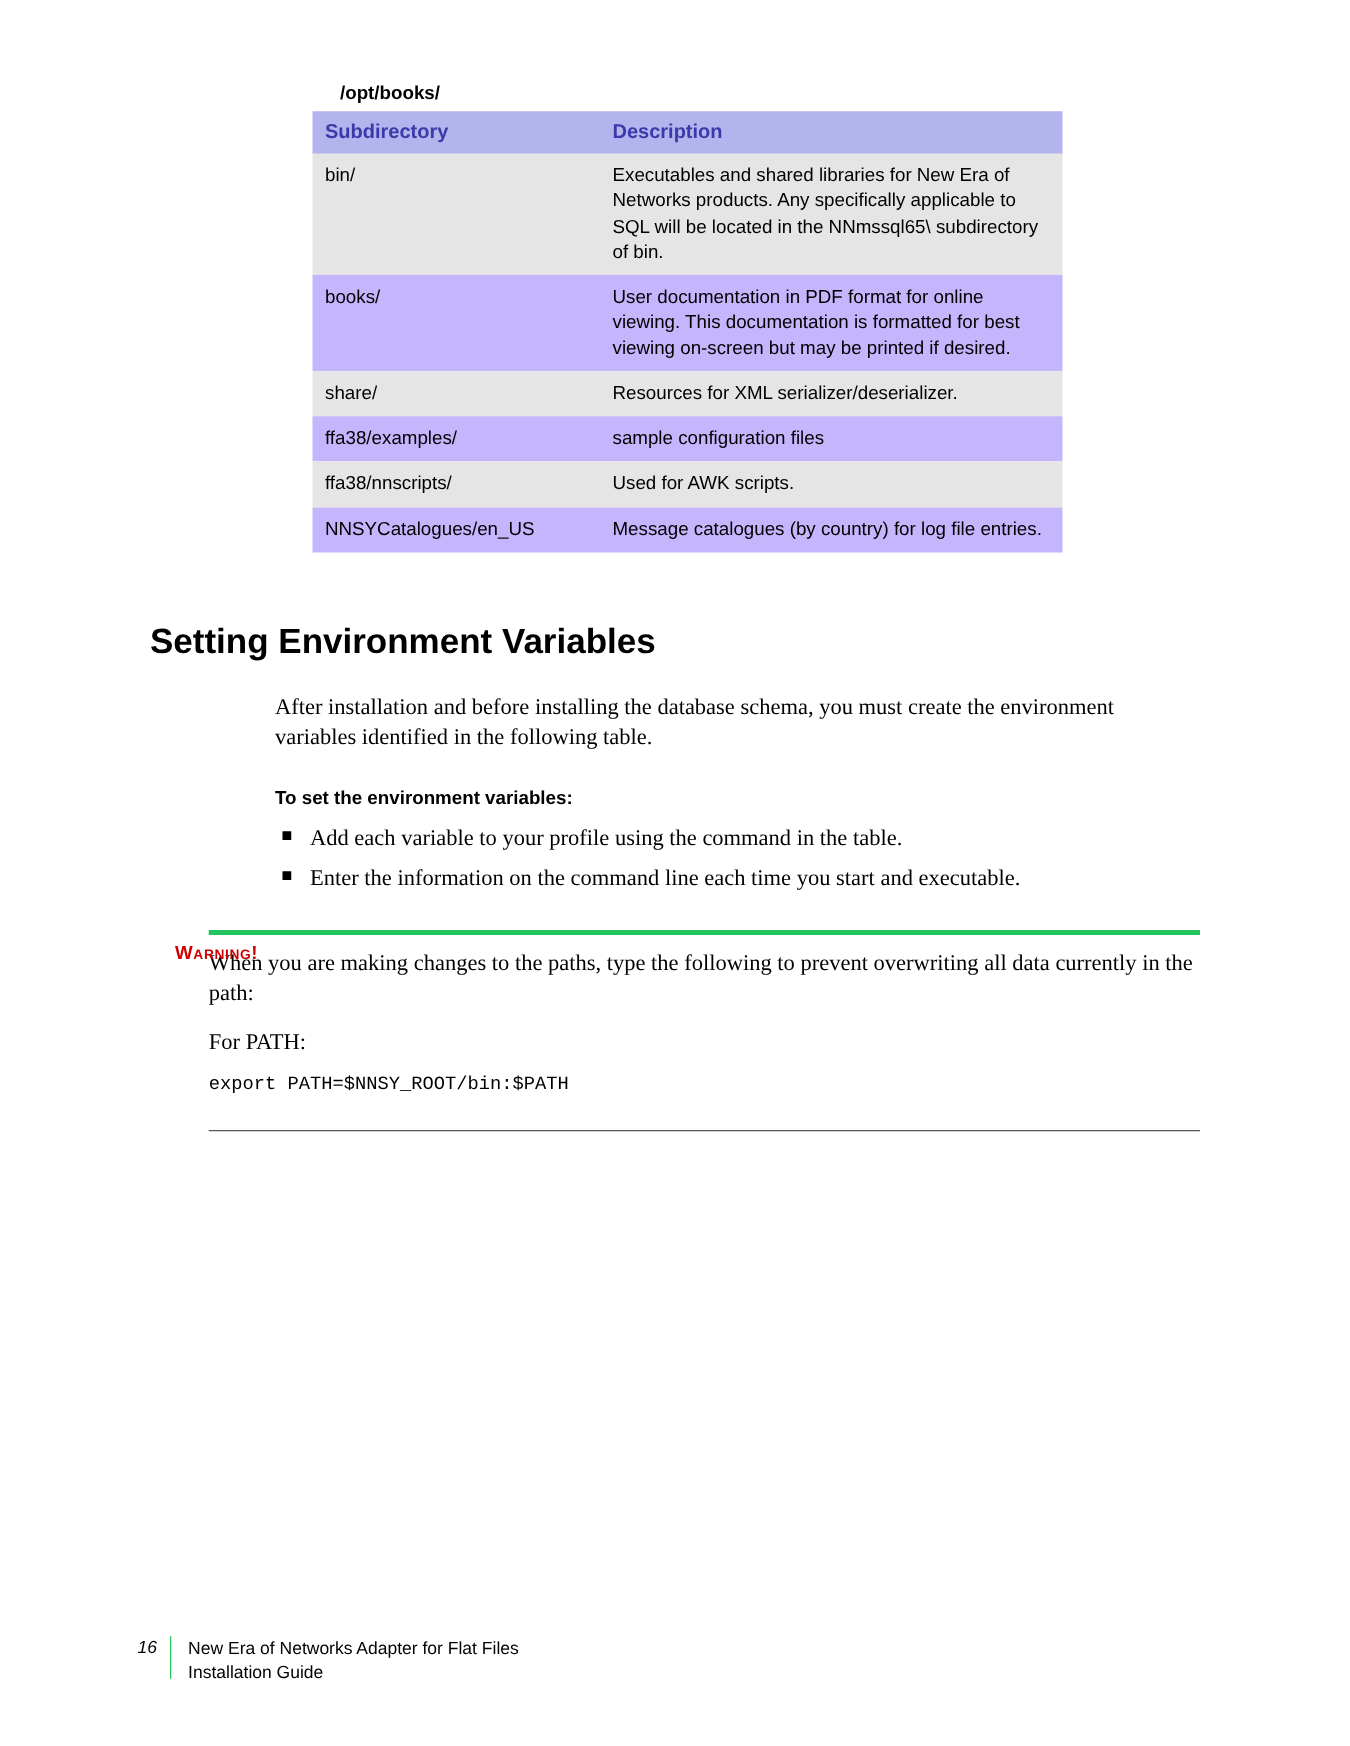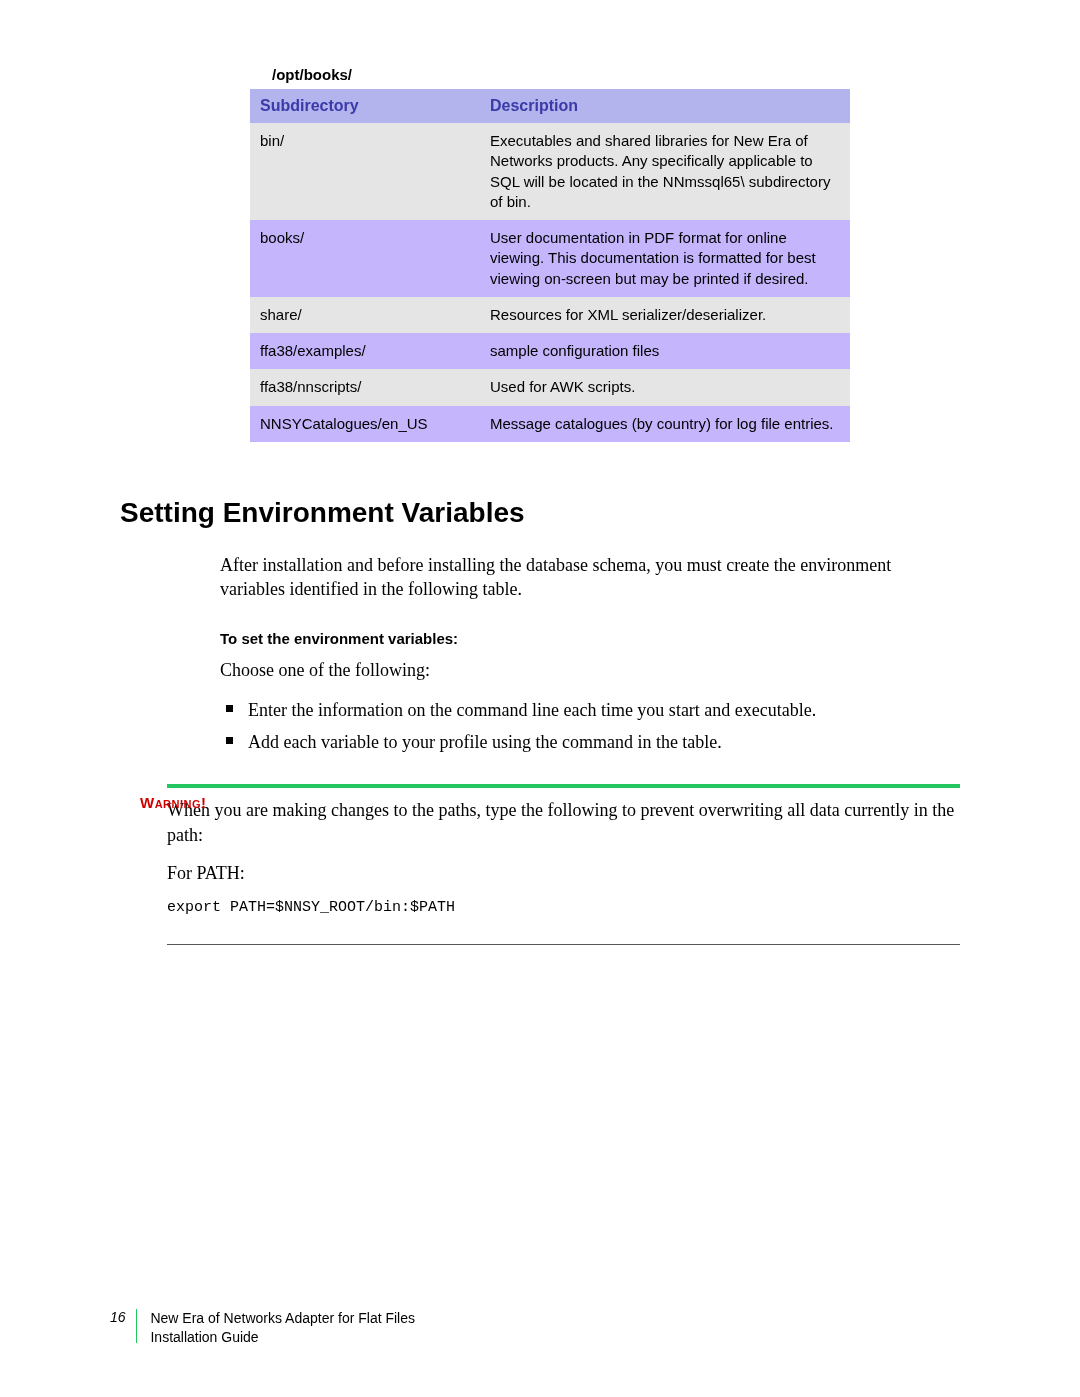--- a/index.html
+++ b/index.html
@@ -190,24 +190,23 @@
         </tr>
       </tbody>
     </table>
   </div>
 
   <div class="section-heading">Setting Environment Variables</div>
 
   <div class="body-text">
     <p>After installation and before installing the database schema, you must create the environment variables identified in the following table.</p>
     <div class="sub-heading">To set the environment variables:</div>
-    <p>Choose one of the following:</p>
     <ul class="square">
+      <li>Add each variable to your profile using the command in the table.</li>
       <li>Enter the information on the command line each time you start and executable.</li>
-      <li>Add each variable to your profile using the command in the table.</li>
     </ul>
   </div>
 
   <div class="warning-block">
     <div class="warning-label">Warning!</div>
     <div class="warning-content">
       <p>When you are making changes to the paths, type the following to prevent overwriting all data currently in the path:</p>
       <p>For PATH:</p>
       <div class="code">export PATH=$NNSY_ROOT/bin:$PATH</div>
     </div>

